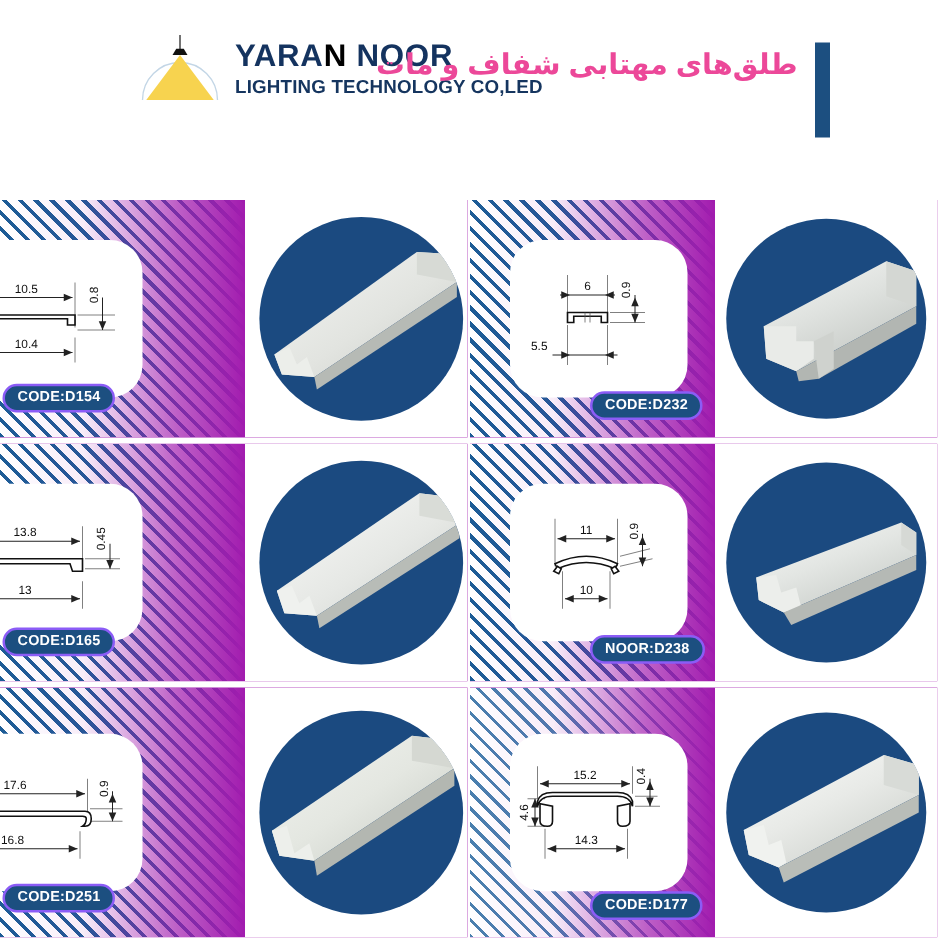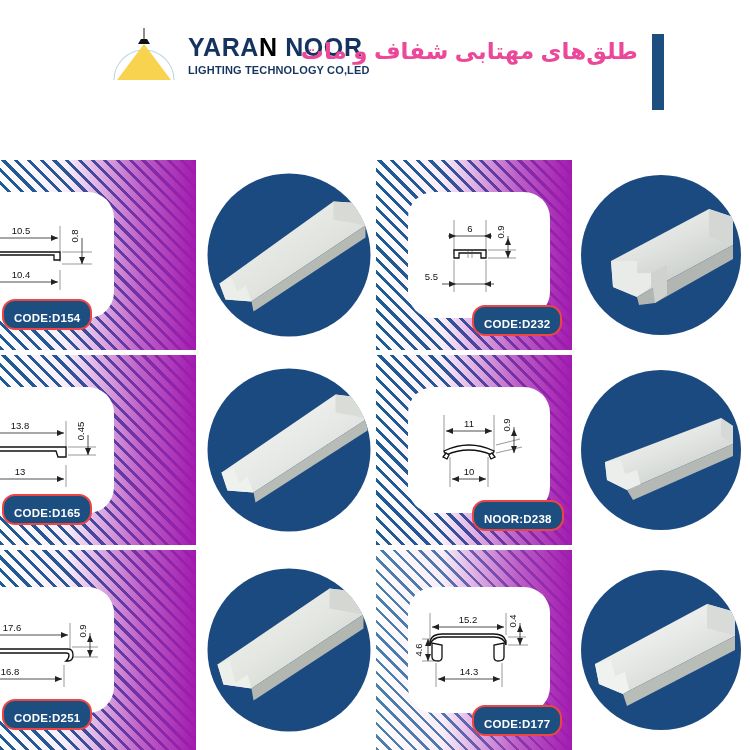--- a/index.html
+++ b/index.html
@@ -25,21 +25,21 @@
   }
   .lamp svg{ display:block; }
 
   .brand-text{ margin-left:8px; }
   .brand-name{
     font-size:25px; font-weight:bold; letter-spacing:.6px;
     color:#14335f; line-height:1.05; white-space:nowrap;
   }
   .brand-name .k{ color:#000000; }
   .brand-sub{
-    font-size:11px; font-weight:bold; letter-spacing:.15px;
+    font-size:15px; font-weight:bold; letter-spacing:.15px;
     color:#15355f; margin-top:3px; white-space:nowrap;
   }
 
   .title-wrap{
     position:absolute; right:0; top:34px;
     display:flex; align-items:flex-start;
   }
   .title-text{
     direction:rtl; text-align:right;
     color:#ec4899; font-weight:bold;
@@ -99,24 +99,24 @@
   }
   .cell.left .draw-card{ left:-58px; width:172px; height:126px; }
   .cell.right .draw-card{ left:32px; width:142px; height:126px; }
 
   .draw-card svg{ position:absolute; inset:0; width:100%; height:100%; }
 
   
   .code-badge{
     position:absolute; z-index:5;
     background:#1c4f80;
-    border:2px solid #ef4444;
+    border:2px solid #8b5cf6;
     border-radius:13px;
     color:#ffffff; font-size:11.5px; font-weight:bold;
-    padding:11px 10px 4px;
+    padding:3px 10px 4px;
     letter-spacing:.2px; white-space:nowrap;
   }
   .cell.left .code-badge{ left:2px; bottom:20px; }
   .cell.right .code-badge{ left:48px; bottom:14px;margin-left:48px; }
 
   
   .circle{
     position:absolute; top:50%; left:50%;
     transform:translate(-50%,-50%);
     width:160px; height:160px; border-radius:50%;

